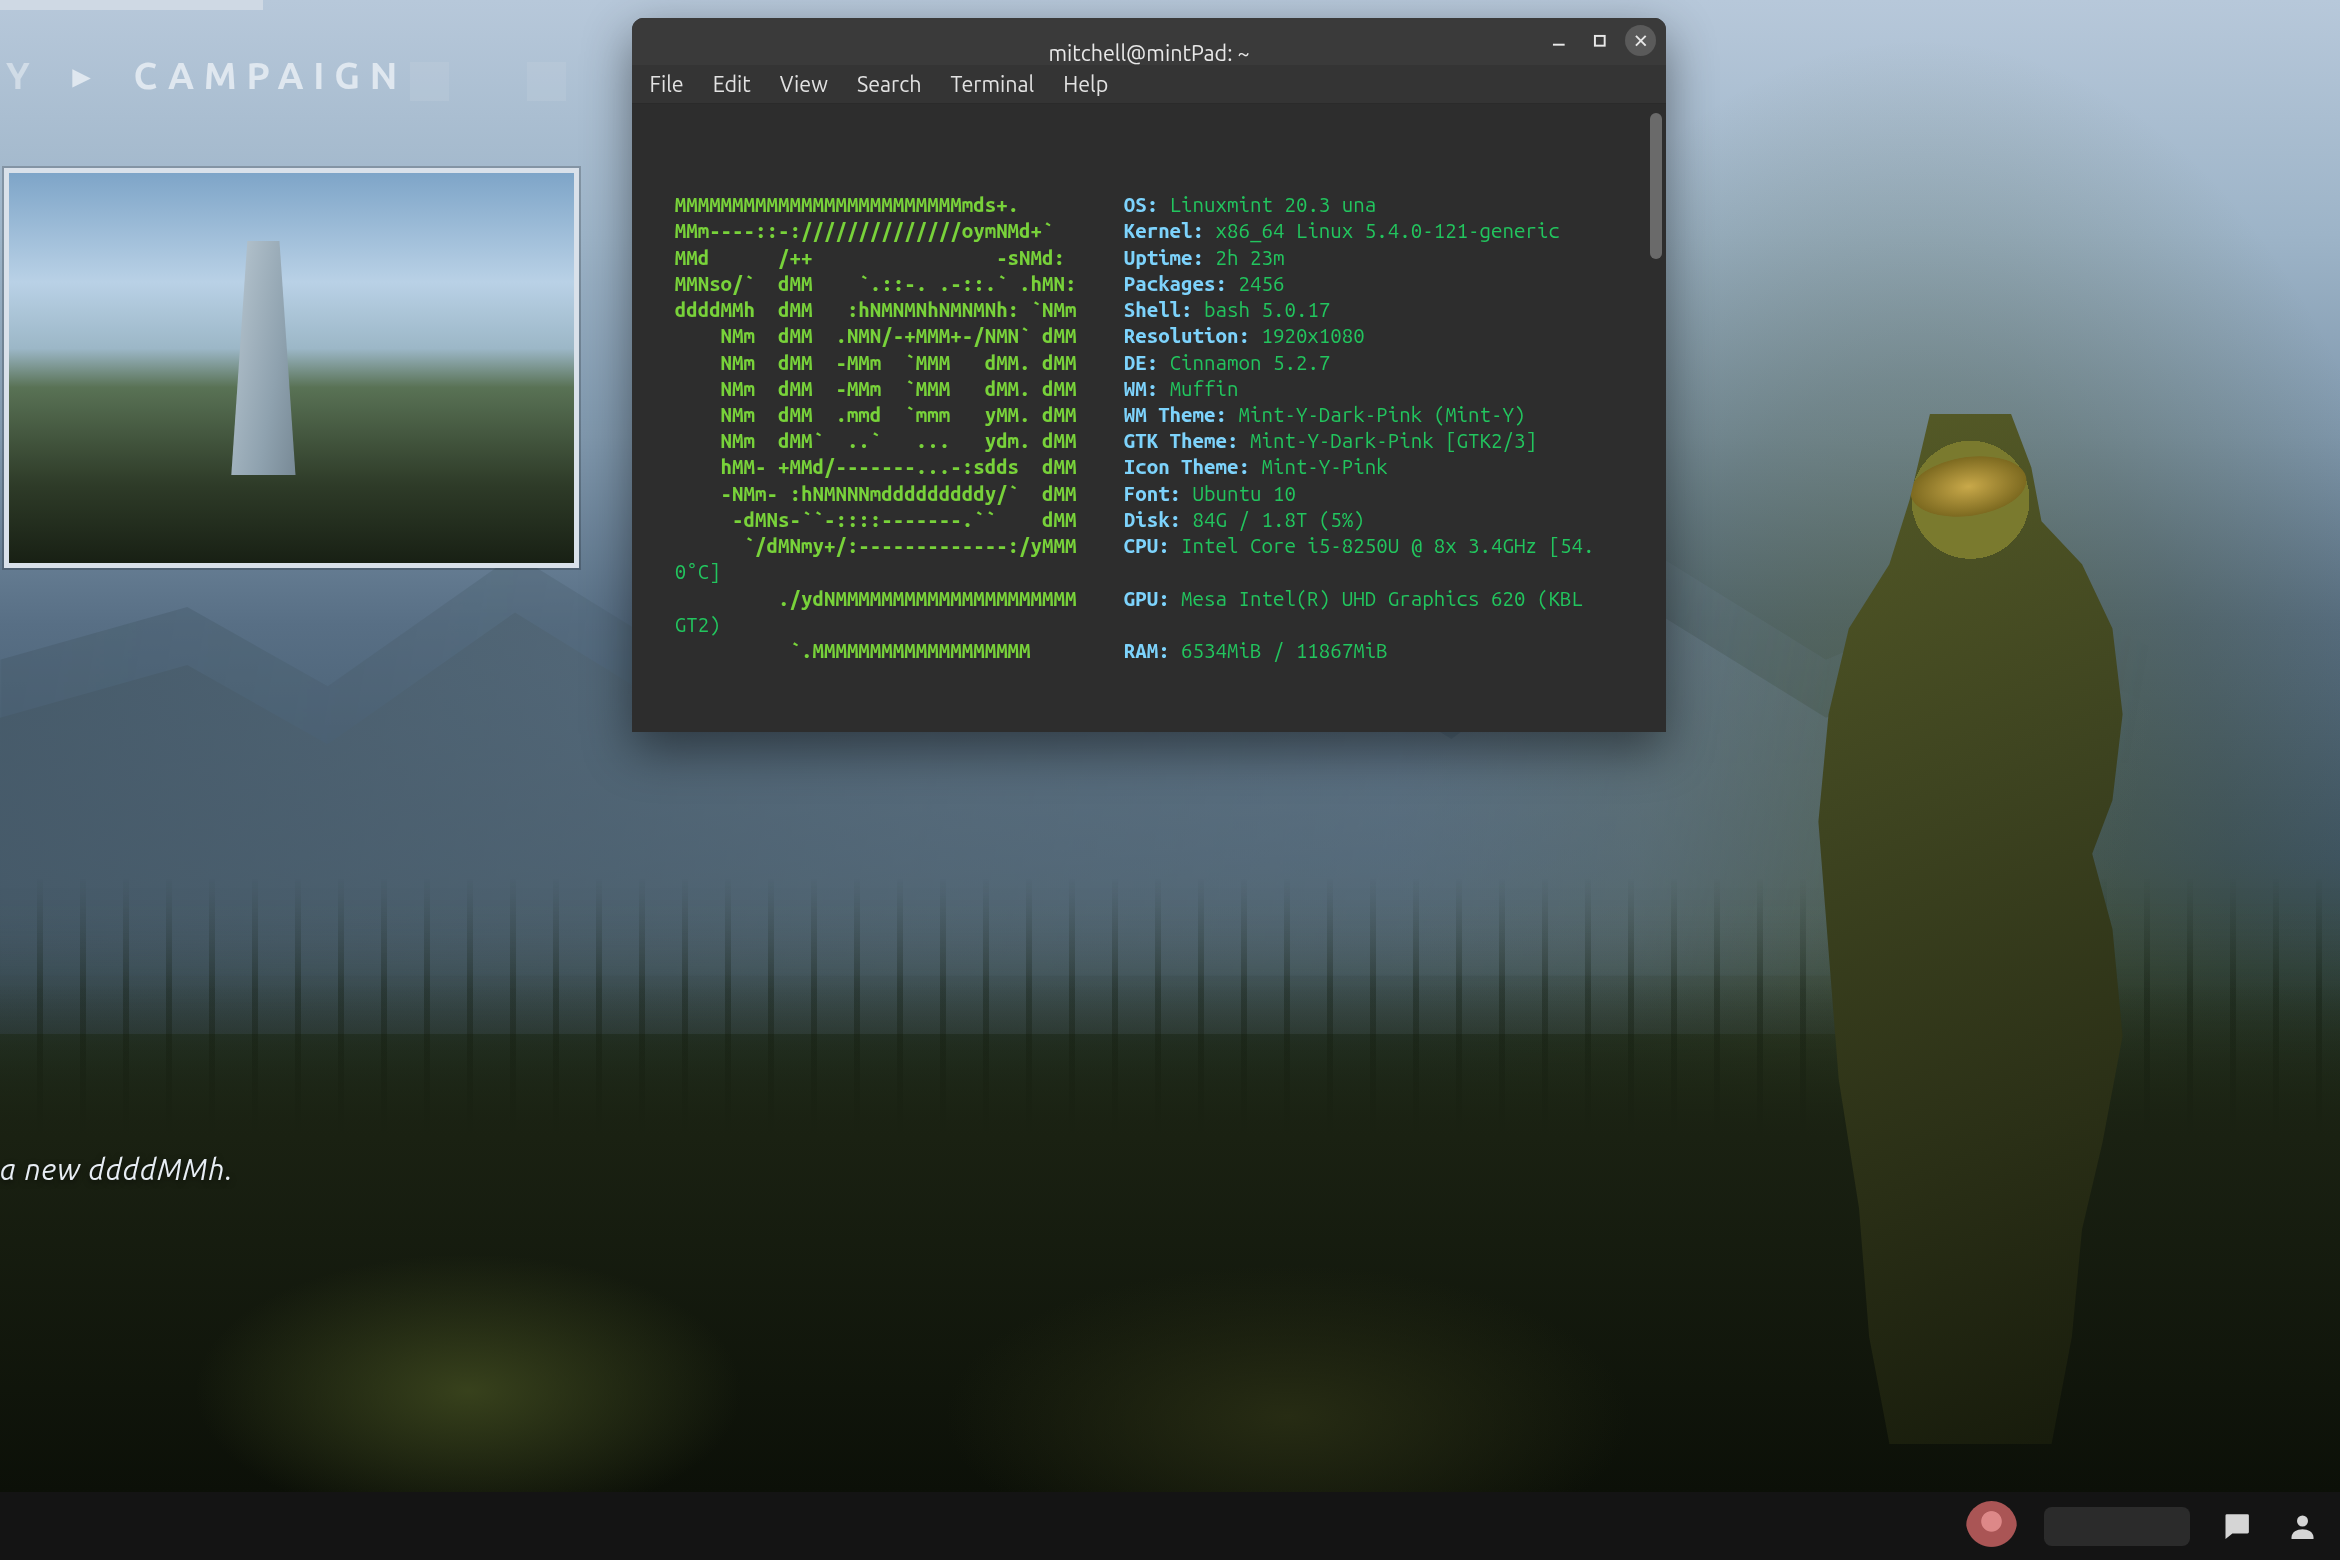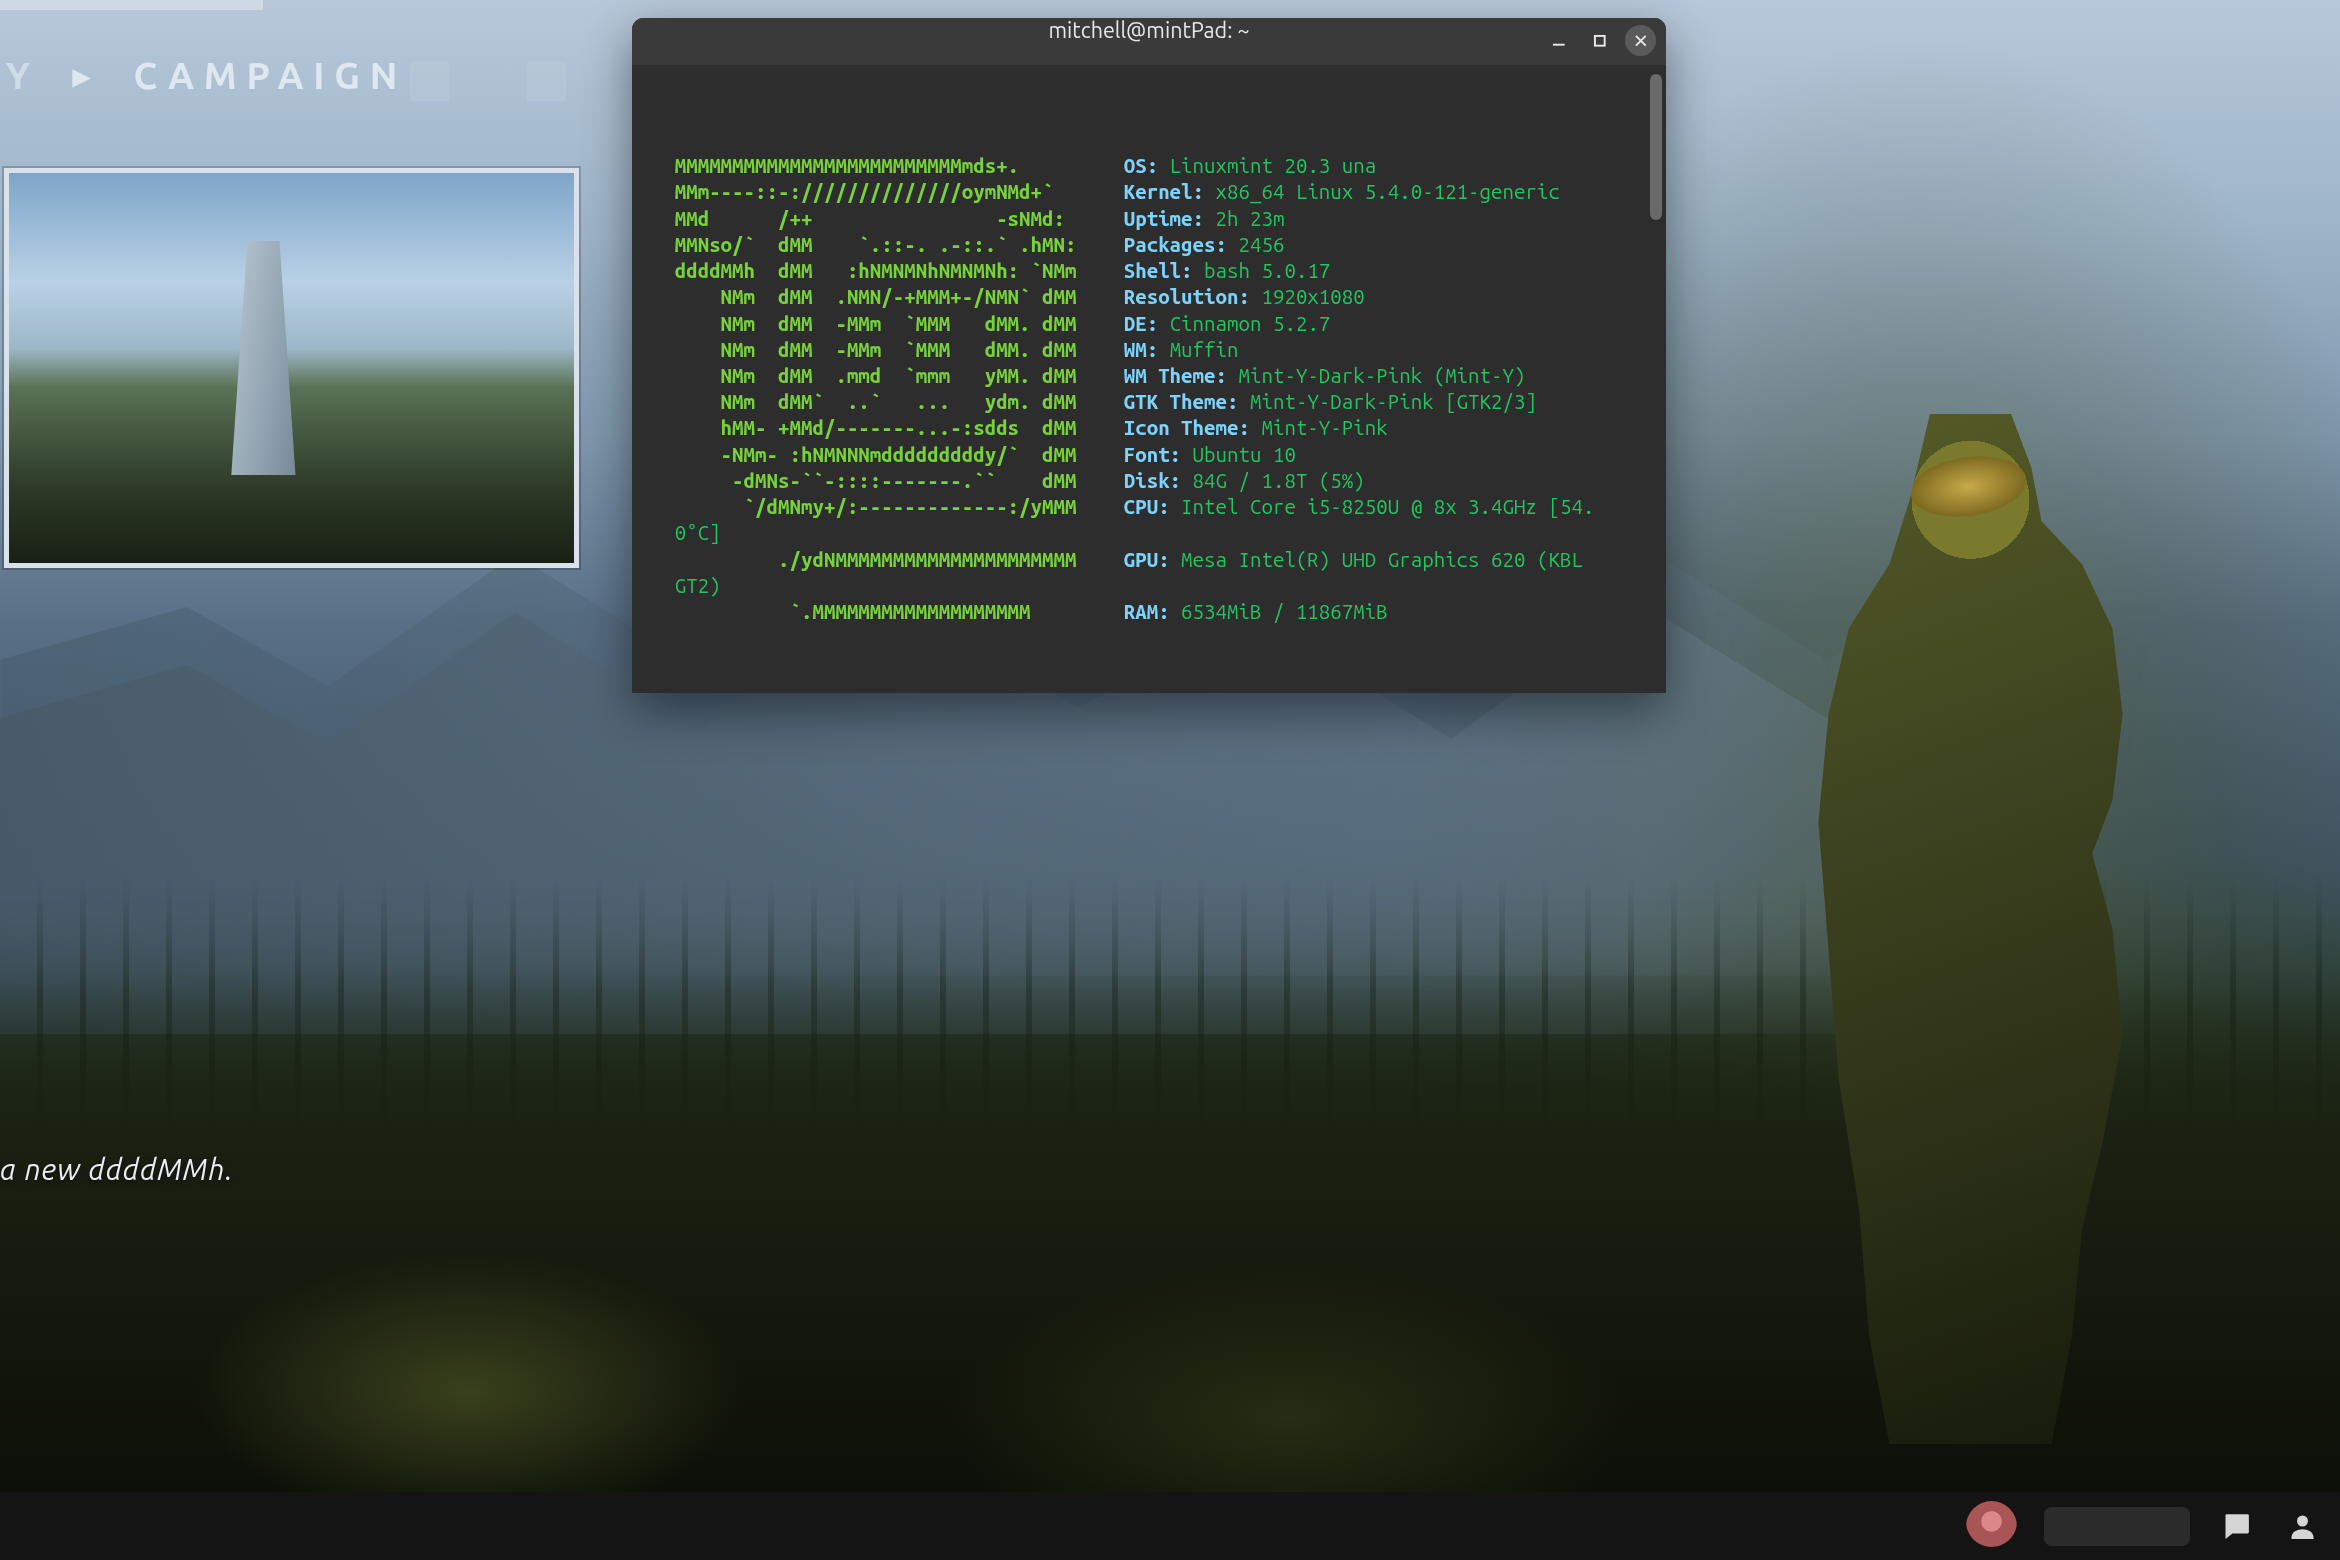--- a/index.html
+++ b/index.html
@@ -110,21 +110,21 @@
 
   
   .terminal {
     position:absolute; left:632px; top:17.6px; width:1034px;
     background:#303030; border-radius:11.7px 11.7px 2px 2px;
     box-shadow: 0 17.6px 49px rgba(0,0,0,0.45);
     color:#e6e6e6;
     font-family: "Ubuntu Mono","DejaVu Sans Mono",monospace;
   }
   .titlebar{
-    height:47px; display:flex; align-items:flex-start; justify-content:center;
+    height:47px; display:flex; align-items:flex-end; justify-content:center;
     background:#3a3a3a; border-radius:11.7px 11.7px 0 0; position:relative;
     font-family:"Ubuntu",sans-serif; font-size:21.5px; color:#e8e8e8;
   }
   .titlebar .controls{ position:absolute; right:9.8px; top:7.8px; display:flex; gap:9.8px; }
   .titlebar .ctl{ width:31px; height:31px; border-radius:50%; display:flex; align-items:center; justify-content:center; }
   .titlebar .ctl.min{ background:transparent; }
   .titlebar .ctl.max{ background:transparent; }
   .titlebar .ctl.close{ background:#5a5a5a; }
   .titlebar .ctl svg{ width:15.6px; height:15.6px; stroke:#e8e8e8; stroke-width:2; fill:none; }
   .menubar{
@@ -188,20 +188,28 @@
             </svg>
         </div>
         <div class="ctl close">
           <svg viewBox="0 0 16 16" width="15.6" height="15.6">
               <line x1="3" y1="3" x2="13" y2="13"></line>
               <line x1="13" y1="3" x2="3" y2="13"></line>
             </svg>
         </div>
       </div>
     </div>
+    <div class="menubar">
+      <span>File</span>
+      <span>Edit</span>
+      <span>View</span>
+      <span>Search</span>
+      <span>Terminal</span>
+      <span>Help</span>
+    </div>
     <div class="termbody">
       <div class="scrollbar"></div>
       <div id="screenfetch"><div class="row"><span class="ascii g">MMMMMMMMMMMMMMMMMMMMMMMMMmds+.</span><span class="info"><span class="lbl">OS:</span> <span class="w">Linuxmint 20.3 una</span></span></div><div class="row"><span class="ascii g">MMm----::-://////////////oymNMd+`</span><span class="info"><span class="lbl">Kernel:</span> <span class="w">x86_64 Linux 5.4.0-121-generic</span></span></div><div class="row"><span class="ascii g">MMd      /++                -sNMd:</span><span class="info"><span class="lbl">Uptime:</span> <span class="w">2h 23m</span></span></div><div class="row"><span class="ascii g">MMNso/`  dMM    `.::-. .-::.` .hMN:</span><span class="info"><span class="lbl">Packages:</span> <span class="w">2456</span></span></div><div class="row"><span class="ascii g">ddddMMh  dMM   :hNMNMNhNMNMNh: `NMm</span><span class="info"><span class="lbl">Shell:</span> <span class="w">bash 5.0.17</span></span></div><div class="row"><span class="ascii g">    NMm  dMM  .NMN/-+MMM+-/NMN` dMM</span><span class="info"><span class="lbl">Resolution:</span> <span class="w">1920x1080</span></span></div><div class="row"><span class="ascii g">    NMm  dMM  -MMm  `MMM   dMM. dMM</span><span class="info"><span class="lbl">DE:</span> <span class="w">Cinnamon 5.2.7</span></span></div><div class="row"><span class="ascii g">    NMm  dMM  -MMm  `MMM   dMM. dMM</span><span class="info"><span class="lbl">WM:</span> <span class="w">Muffin</span></span></div><div class="row"><span class="ascii g">    NMm  dMM  .mmd  `mmm   yMM. dMM</span><span class="info"><span class="lbl">WM Theme:</span> <span class="w">Mint-Y-Dark-Pink (Mint-Y)</span></span></div><div class="row"><span class="ascii g">    NMm  dMM`  ..`   ...   ydm. dMM</span><span class="info"><span class="lbl">GTK Theme:</span> <span class="w">Mint-Y-Dark-Pink [GTK2/3]</span></span></div><div class="row"><span class="ascii g">    hMM- +MMd/-------...-:sdds  dMM</span><span class="info"><span class="lbl">Icon Theme:</span> <span class="w">Mint-Y-Pink</span></span></div><div class="row"><span class="ascii g">    -NMm- :hNMNNNmdddddddddy/`  dMM</span><span class="info"><span class="lbl">Font:</span> <span class="w">Ubuntu 10</span></span></div><div class="row"><span class="ascii g">     -dMNs-``-::::-------.``    dMM</span><span class="info"><span class="lbl">Disk:</span> <span class="w">84G / 1.8T (5%)</span></span></div><div class="row"><span class="ascii g">      `/dMNmy+/:-------------:/yMMM</span><span class="info"><span class="lbl">CPU:</span> <span class="w">Intel Core i5-8250U @ 8x 3.4GHz [54.</span></span></div><div class="row"><span class="ascii g"></span><span class="info w" style="margin-left:-449px">0°C]</span></div><div class="row"><span class="ascii g">         ./ydNMMMMMMMMMMMMMMMMMMMMM</span><span class="info"><span class="lbl">GPU:</span> <span class="w">Mesa Intel(R) UHD Graphics 620 (KBL</span></span></div><div class="row"><span class="ascii g"></span><span class="info w" style="margin-left:-449px">GT2)</span></div><div class="row"><span class="ascii g">          `.MMMMMMMMMMMMMMMMMMM</span><span class="info"><span class="lbl">RAM:</span> <span class="w">6534MiB / 11867MiB</span></span></div></div>
     </div>
   </div>
 
   <div class="taskbar">
     <div class="spacer"></div>
     <div class="avatar"></div>
     <div class="blob"></div>

